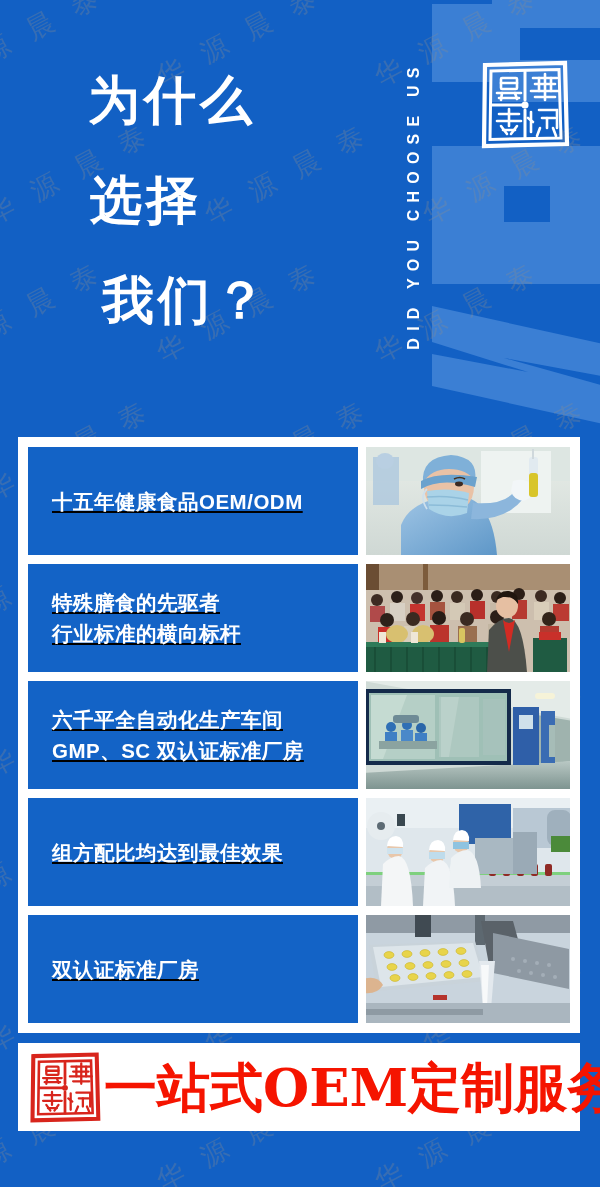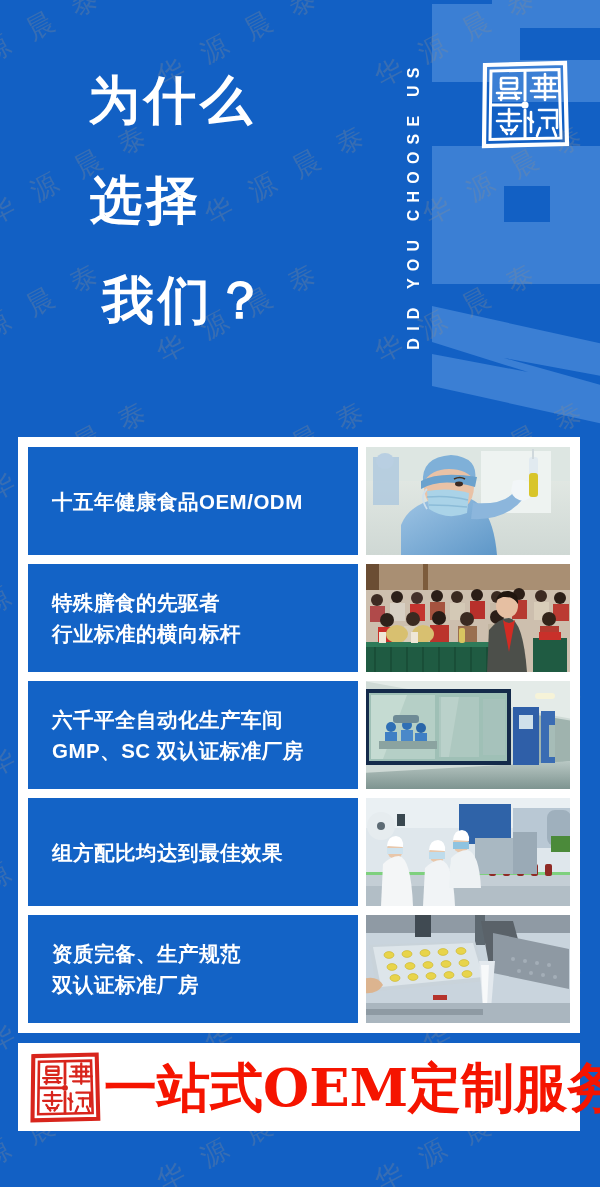--- a/index.html
+++ b/index.html
@@ -105,20 +105,21 @@
     height:100%;
     display:flex;
     flex-direction:column;
     gap:9px;
   }
   .row{
     display:flex;
     flex:1 1 0;
     gap:8px;
     min-height:0;
+    text-decoration:underline;
   }
   .row .txtcard{
     flex:0 0 330px;
     background:#1363c6;
     display:flex;
     flex-direction:column;
     justify-content:center;
     padding:0 0 0 24px;
   }
   .txtcard .tline{
@@ -478,21 +479,20 @@
             <ellipse cx="98" cy="46" rx="8" ry="9" fill="#e8c7ab"></ellipse>
             <path d="M90 42 Q91 32 99 32 Q107 33 106 43 Z" fill="#ffffff"></path>
             <path d="M86 90 L88 60 Q96 52 104 52 Q116 54 118 90 Z" fill="#eef2f4"></path>
             <rect x="90" y="44" width="16" height="7" fill="#8fc3e0"></rect>
           </svg>
         </div>
       </div>
 
       <div class="row">
         <div class="txtcard">
-          <div class="tline">资质完备、生产规范</div>
           <div class="tline">双认证标准厂房</div>
         </div>
         <div class="photo">
           <svg viewBox="0 0 210 108" preserveAspectRatio="xMidYMid slice" xmlns="http://www.w3.org/2000/svg">
             <rect width="210" height="108" fill="#c9d4dd"></rect>
             <rect x="0" y="0" width="210" height="18" fill="#8f9aa4"></rect>
             <rect x="52" y="0" width="16" height="22" fill="#404a52"></rect>
             <rect x="112" y="0" width="10" height="30" fill="#5d6870"></rect>
 
             <polygon points="118,6 150,6 162,50 126,50" fill="#5a6269"></polygon>

